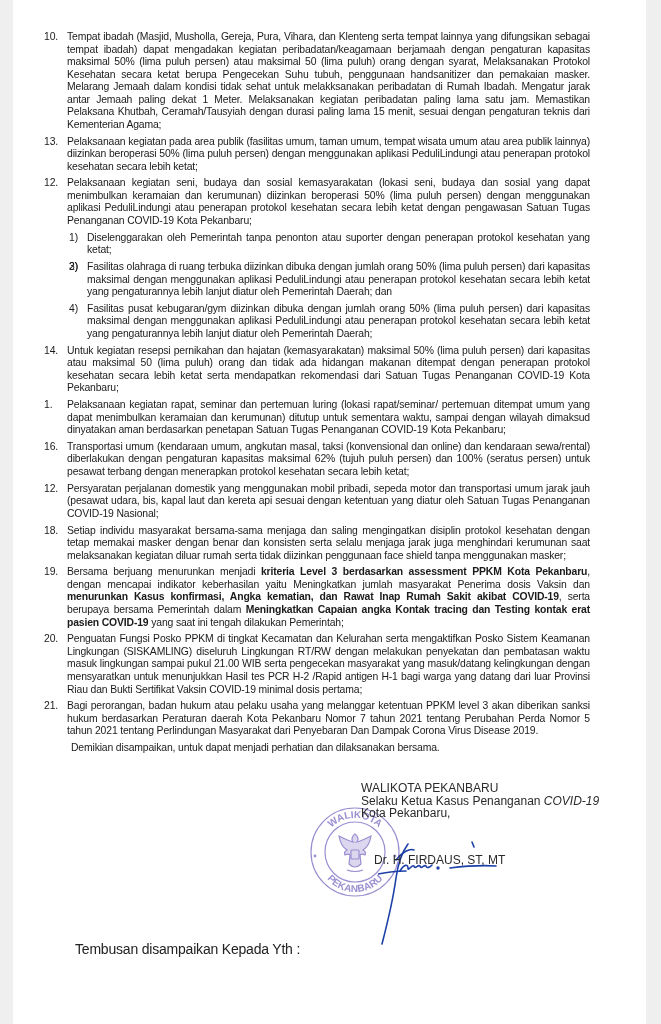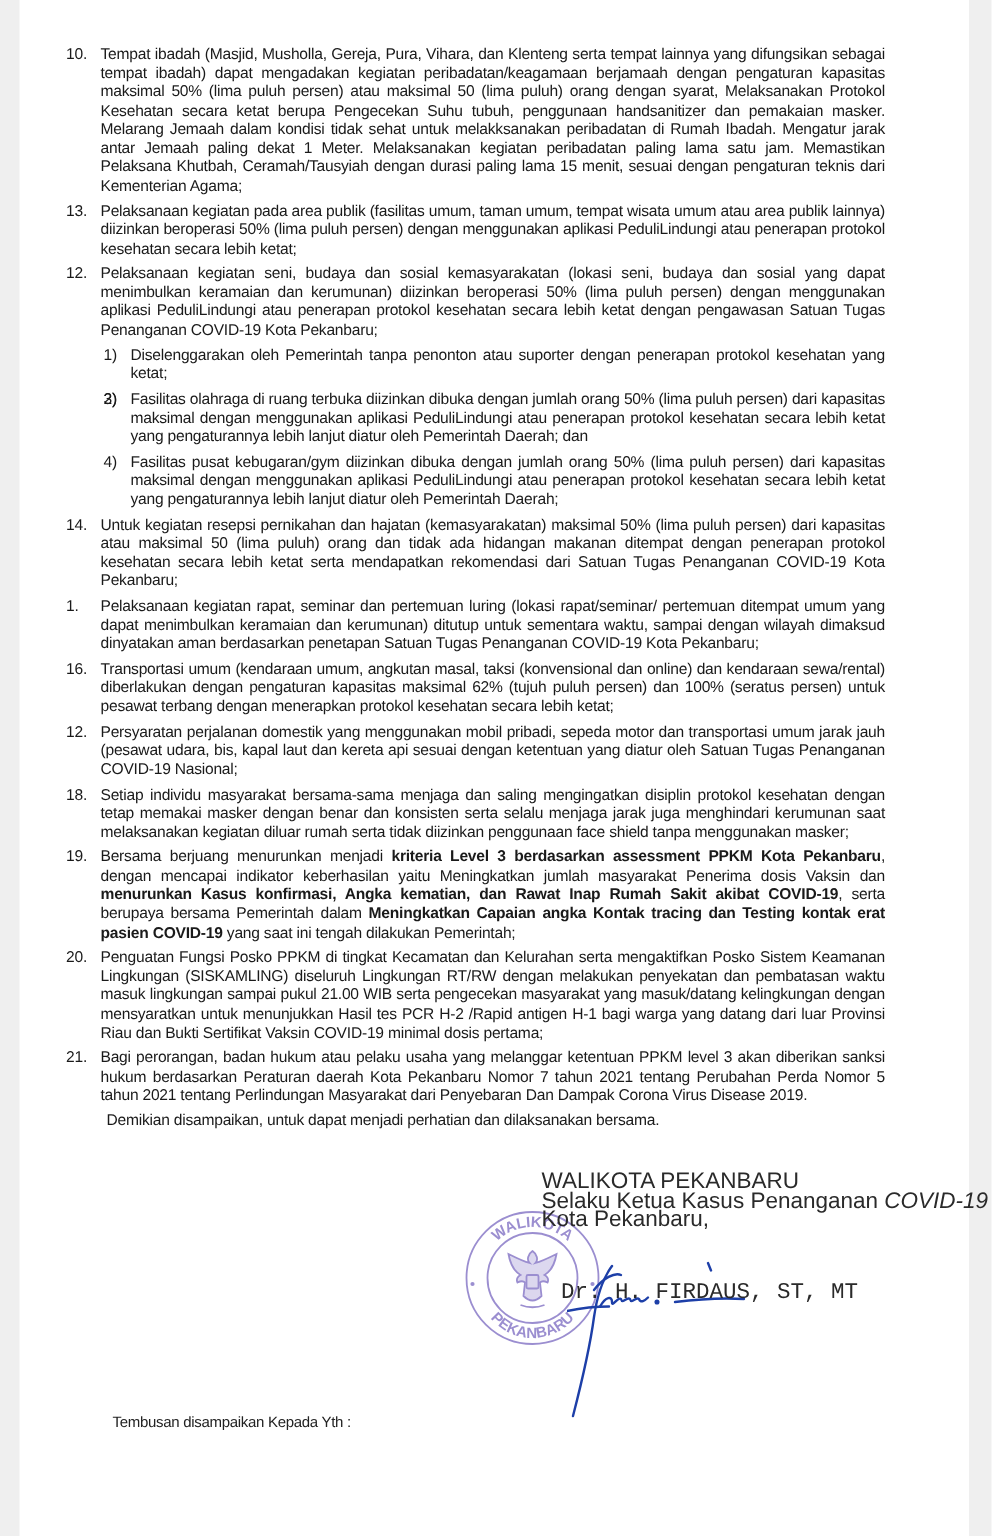--- a/index.html
+++ b/index.html
@@ -54,21 +54,21 @@
     }
     b { font-weight: bold; }
     .closing {
       margin-top: 0;
       padding-left: 27px;
     }
     .signature-block {
       position: absolute;
       left: 361px;
       top: 782px;
-      font-size: 15px;
+      font-size: 12px;
       line-height: 12.6px;
       color: #2a2a2a;
     }
     .sig-line i { font-style: italic; }
     .stamp {
       position: absolute;
       left: 309px;
       top: 806px;
       width: 92px;
       height: 92px;
@@ -77,29 +77,28 @@
       position: absolute;
       left: 378px;
       top: 838px;
       width: 130px;
       height: 110px;
     }
     .signer-name {
       position: absolute;
       left: 374px;
       top: 853px;
-      font-size: 15px;
+      font-size: 12px;
       color: #2a2a2a;
-      font-family: Liberation Mono, monospace;
     }
     .cc-block {
       position: absolute;
       left: 75px;
       top: 944px;
-      font-size: 10px;
+      font-size: 14px;
       line-height: 10.6px;
       letter-spacing: -0.2px;
       color: #222;
     }
   </style>
 </head>
 <body>
 
 <div class="page"></div>
 

